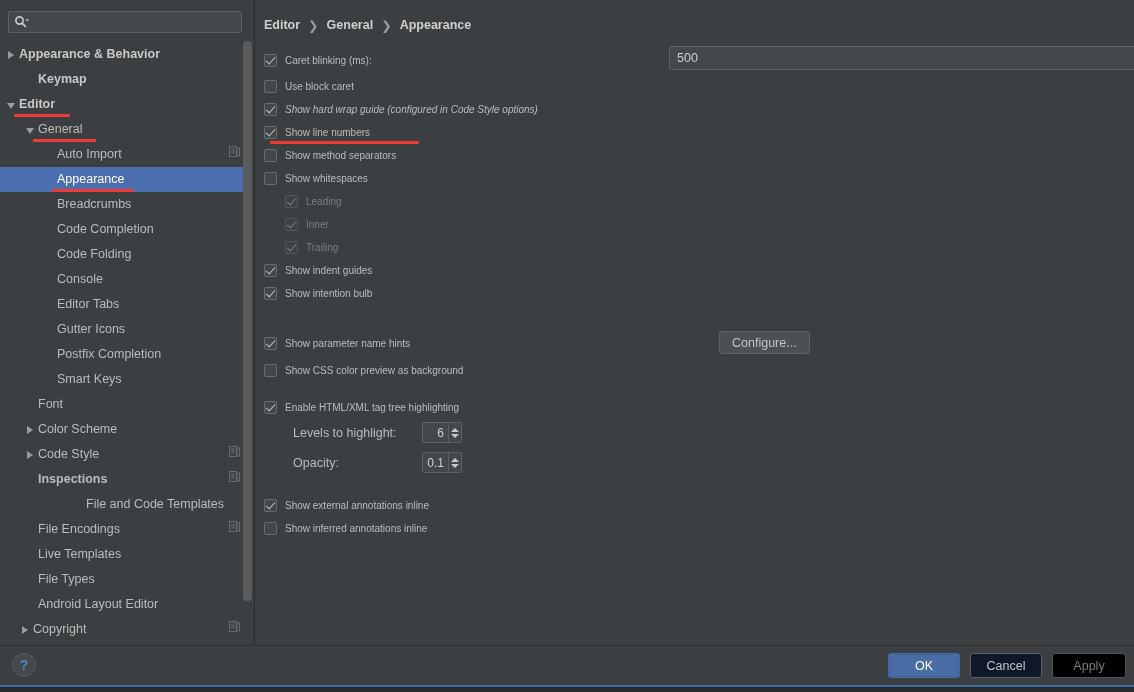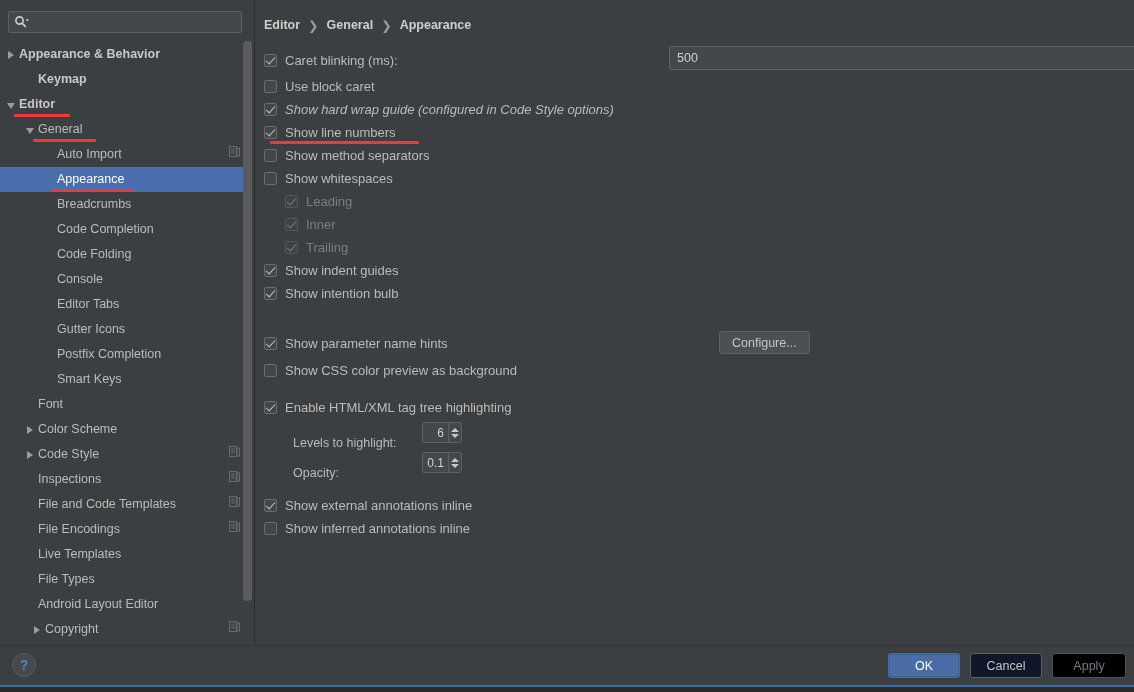--- a/index.html
+++ b/index.html
@@ -90,42 +90,42 @@
     border: 1px solid #6b6b6b; background: #43474a; border-radius: 2px;
     position: relative; margin-right: 8px;
   }
   .cb.checked::after {
     content: ""; position: absolute; left: 3px; top: 0px;
     width: 4px; height: 8px; border: solid #c3c3c3;
     border-width: 0 1.6px 1.6px 0; transform: rotate(42deg);
   }
   .cb.disabled { border-color: #565656; background: #3f4244; }
   .cb.disabled.checked::after { border-color: #7a7d7f; }
-  .opt-row .txt { font-size: 13px; color: #bbbbbb; }
+  .opt-row .txt { font-size: 10px; color: #bbbbbb; }
   .opt-row.dim .txt { color: #7b7e80; }
 
   
   #caret-input {
     position: absolute; left: 413px; top: 46px; width: 712px; height: 24px;
     background: #45484a; border: 1px solid #5e6163; border-radius: 2px;
     display: flex; align-items: center; padding-left: 7px;
     font-size: 12.5px; color: #cfcfcf;
   }
 
   
   .btn {
     display: inline-flex; align-items: center; justify-content: center;
     height: 23px; padding: 0 12px; border-radius: 3px;
     border: 1px solid #5e6163; background: #4c5052; color: #c4c4c4;
     font-size: 12.5px;
   }
   #configure-btn { position: absolute; left: 463px; top: 331px; }
 
   
-  .field-label { position: absolute; font-size: 12.5px; color: #bbbbbb; margin-top: 10px; }
+  .field-label { position: absolute; font-size: 12.5px; color: #bbbbbb; }
   .spinner {
     position: absolute; width: 40px; height: 21px; display: flex;
     background: #45484a; border: 1px solid #5e6163; border-radius: 2px;
     overflow: hidden;
   }
   .spinner .val {
     flex: 1; display: flex; align-items: center; justify-content: flex-end;
     padding-right: 4px; font-size: 12px; color: #cfcfcf;
   }
   .spinner .arrows {
@@ -273,32 +273,32 @@
           </span>
           <span class="label">Code Style</span>
           <span class="trailing-icon"><svg width="11" height="12" viewBox="0 0 11 12">
               <rect x="0.5" y="0.5" width="7" height="10" fill="none" stroke="#8e9194"></rect>
               <line x1="2" y1="3" x2="6" y2="3" stroke="#8e9194"></line>
               <line x1="2" y1="5" x2="6" y2="5" stroke="#8e9194"></line>
               <line x1="2" y1="7" x2="6" y2="7" stroke="#8e9194"></line>
               <rect x="8" y="2" width="2.5" height="8" fill="none" stroke="#8e9194"></rect>
             </svg></span>
         </div>
-        <div class="node" style="padding-left: 25px;">
+        <div class="node" style="padding-left: 25px; font-weight: bold;">
           <span class="twisty"></span>
           <span class="label">Inspections</span>
           <span class="trailing-icon"><svg width="11" height="12" viewBox="0 0 11 12">
               <rect x="0.5" y="0.5" width="7" height="10" fill="none" stroke="#8e9194"></rect>
               <line x1="2" y1="3" x2="6" y2="3" stroke="#8e9194"></line>
               <line x1="2" y1="5" x2="6" y2="5" stroke="#8e9194"></line>
               <line x1="2" y1="7" x2="6" y2="7" stroke="#8e9194"></line>
               <rect x="8" y="2" width="2.5" height="8" fill="none" stroke="#8e9194"></rect>
             </svg></span>
         </div>
-        <div class="node" style="padding-left: 25px;">
+        <div class="node" style="padding-left: 25px; gap: 48px;">
           <span class="twisty"></span>
           <span class="label">File and Code Templates</span>
           <span class="trailing-icon"><svg width="11" height="12" viewBox="0 0 11 12">
               <rect x="0.5" y="0.5" width="7" height="10" fill="none" stroke="#8e9194"></rect>
               <line x1="2" y1="3" x2="6" y2="3" stroke="#8e9194"></line>
               <line x1="2" y1="5" x2="6" y2="5" stroke="#8e9194"></line>
               <line x1="2" y1="7" x2="6" y2="7" stroke="#8e9194"></line>
               <rect x="8" y="2" width="2.5" height="8" fill="none" stroke="#8e9194"></rect>
             </svg></span>
         </div>
@@ -318,21 +318,21 @@
           <span class="label">Live Templates</span>
         </div>
         <div class="node" style="padding-left: 25px;">
           <span class="twisty"></span>
           <span class="label">File Types</span>
         </div>
         <div class="node" style="padding-left: 25px;">
           <span class="twisty"></span>
           <span class="label">Android Layout Editor</span>
         </div>
-        <div class="node" style="padding-left: 32px;">
+        <div class="node" style="padding-left: 20px;">
           <span class="twisty right">
             <i></i>
           </span>
           <span class="label">Copyright</span>
           <span class="trailing-icon"><svg width="11" height="12" viewBox="0 0 11 12">
               <rect x="0.5" y="0.5" width="7" height="10" fill="none" stroke="#8e9194"></rect>
               <line x1="2" y1="3" x2="6" y2="3" stroke="#8e9194"></line>
               <line x1="2" y1="5" x2="6" y2="5" stroke="#8e9194"></line>
               <line x1="2" y1="7" x2="6" y2="7" stroke="#8e9194"></line>
               <rect x="8" y="2" width="2.5" height="8" fill="none" stroke="#8e9194"></rect>

